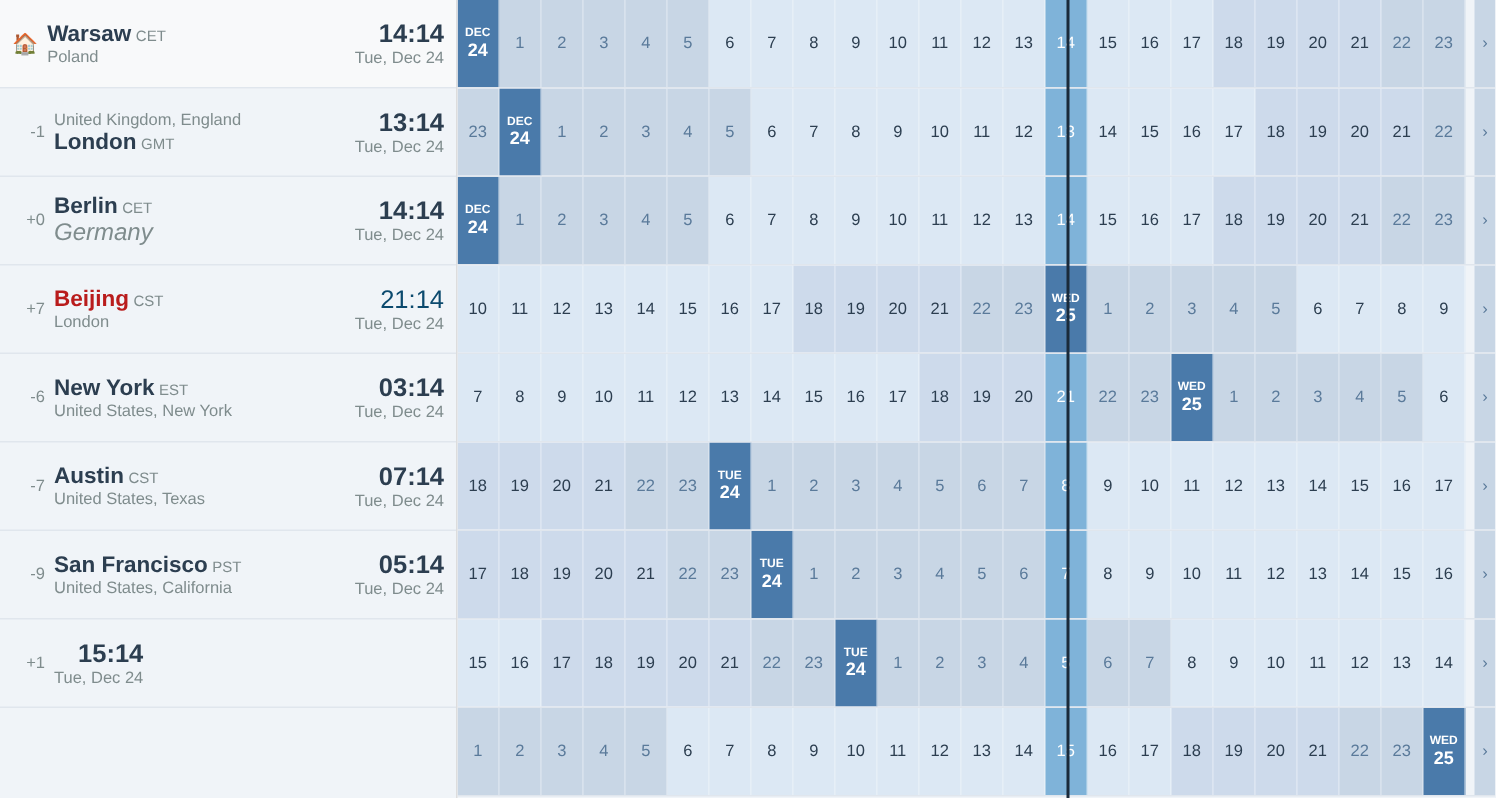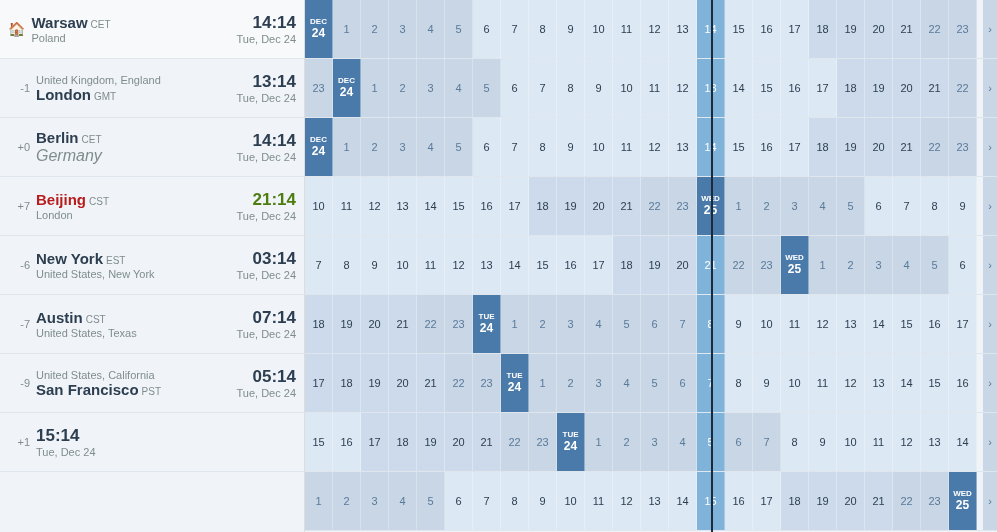--- a/index.html
+++ b/index.html
@@ -110,21 +110,21 @@
       <div class="city-row" style="display: flex; align-items: center; height: 59px; padding: 0px 8px; border-bottom: 1px solid rgb(224, 230, 237); position: relative;">
         <span style="font-size:11px;color:#7f8c8d;margin-right:6px;min-width:22px;text-align:right;">+7</span>
     <div style="flex:1;">
       <div style="display:flex;align-items:baseline;gap:3px;">
         <span style="font-size:15px;font-weight:bold;color:#b91c1c;">Beijing</span>
         <span style="font-size:10px;color:#7f8c8d;">CST</span>
       </div>
       <div style="font-size:11px;color:#7f8c8d;margin-top:1px;">London</div>
     </div>
     <div style="text-align:right;">
-      <div style="font-size:17px;font-weight:bold;color:#4d7c0f;">21:14</div>
+      <div style="font-size:17px;font-weight:normal;color:#0c4a6e;">21:14</div>
       <div style="font-size:11px;color:#7f8c8d;">Tue, Dec 24</div>
     </div>
   </div>
       <div class="city-row" style="display: flex; align-items: center; height: 59px; padding: 0px 8px; border-bottom: 1px solid rgb(224, 230, 237); position: relative;">
         <span style="font-size:11px;color:#7f8c8d;margin-right:6px;min-width:22px;text-align:right;">-6</span>
     <div style="flex:1;">
       <div style="display:flex;align-items:baseline;gap:3px;">
         <span style="font-size:15px;font-weight:bold;color:#2c3e50;">New York</span>
         <span style="font-size:10px;color:#7f8c8d;">EST</span>
       </div>
@@ -145,34 +145,34 @@
       <div style="font-size:11px;color:#7f8c8d;margin-top:1px;">United States, Texas</div>
     </div>
     <div style="text-align:right;">
       <div style="font-size:17px;font-weight:bold;color:#2c3e50;">07:14</div>
       <div style="font-size:11px;color:#7f8c8d;">Tue, Dec 24</div>
     </div>
   </div>
       <div class="city-row" style="display: flex; align-items: center; height: 59px; padding: 0px 8px; border-bottom: 1px solid rgb(224, 230, 237); position: relative;">
         <span style="font-size:11px;color:#7f8c8d;margin-right:6px;min-width:22px;text-align:right;">-9</span>
     <div style="flex:1;">
-      <div style="font-size:11px;color:#7f8c8d;margin-top:1px;">United States, California</div>
       <div style="display:flex;align-items:baseline;gap:3px;">
         <span style="font-size:15px;font-weight:bold;color:#2c3e50;">San Francisco</span>
         <span style="font-size:10px;color:#7f8c8d;">PST</span>
       </div>
+      <div style="font-size:11px;color:#7f8c8d;margin-top:1px;">United States, California</div>
     </div>
     <div style="text-align:right;">
       <div style="font-size:17px;font-weight:bold;color:#2c3e50;">05:14</div>
       <div style="font-size:11px;color:#7f8c8d;">Tue, Dec 24</div>
     </div>
   </div>
       <div class="city-row" style="display: flex; align-items: center; height: 59px; padding: 0px 8px; border-bottom: 1px solid rgb(224, 230, 237); position: relative;">
         <span style="font-size:11px;color:#7f8c8d;margin-right:6px;min-width:22px;text-align:right;">+1</span>
-    <div style="">
+    <div style="text-align:right;">
       <div style="font-size:17px;font-weight:bold;color:#2c3e50;">15:14</div>
       <div style="font-size:11px;color:#7f8c8d;">Tue, Dec 24</div>
     </div>
   </div>
     </div>
 
   <div class="right-panel" id="right-panel" style="position:relative;">
     <div class="current-line" id="current-line" style="left: 406px; top: 0px; bottom: 0px; width: 2px; background: rgb(26, 42, 58); position: absolute; z-index: 20; pointer-events: none;"></div>
   <div style="display: flex; align-items: stretch; height: 59px; border-bottom: 1px solid rgb(224, 230, 237); overflow: hidden; position: relative;">
         <div style="display: flex; flex-direction: column; align-items: center; justify-content: center; min-width: 28px; width: 28px; background: rgb(74, 122, 170); color: white; border-right: 1px solid rgba(255, 255, 255, 0.4); font-weight: bold; flex-shrink: 0;">

